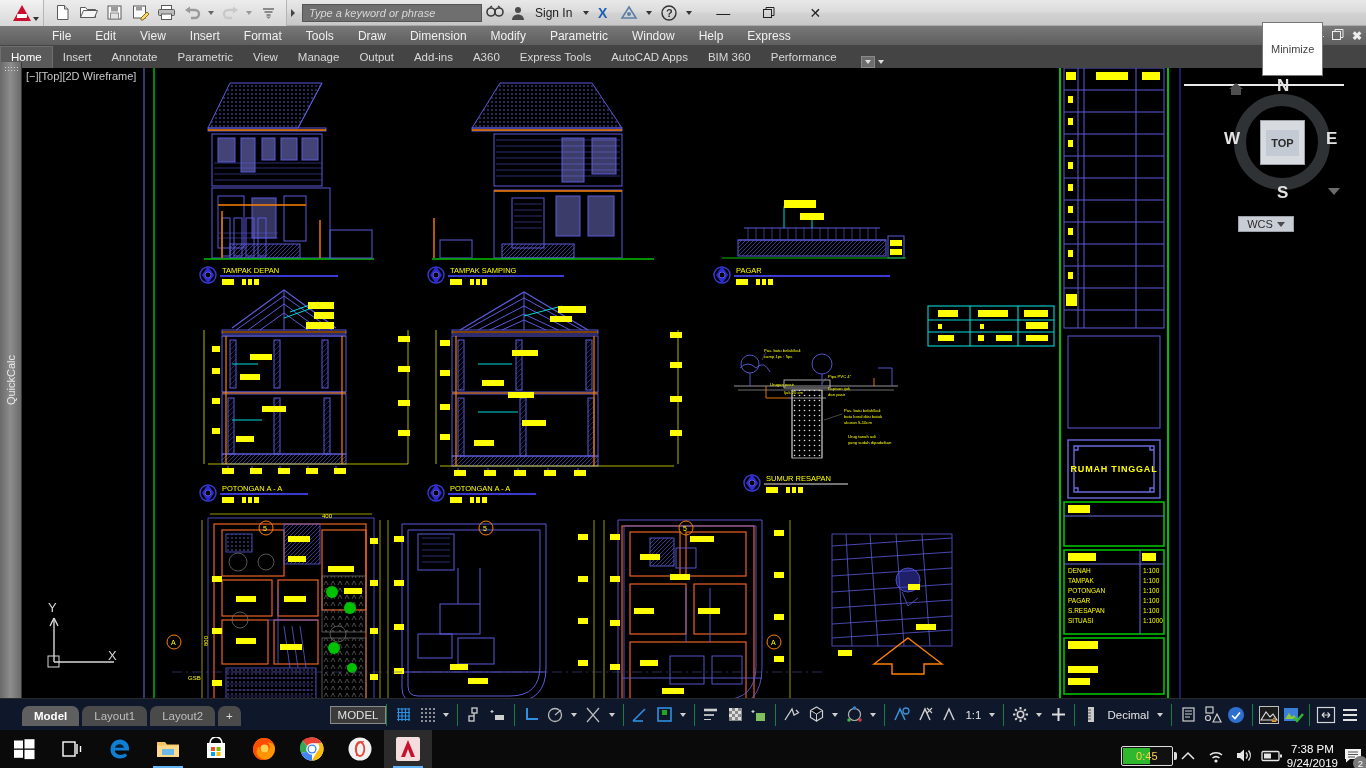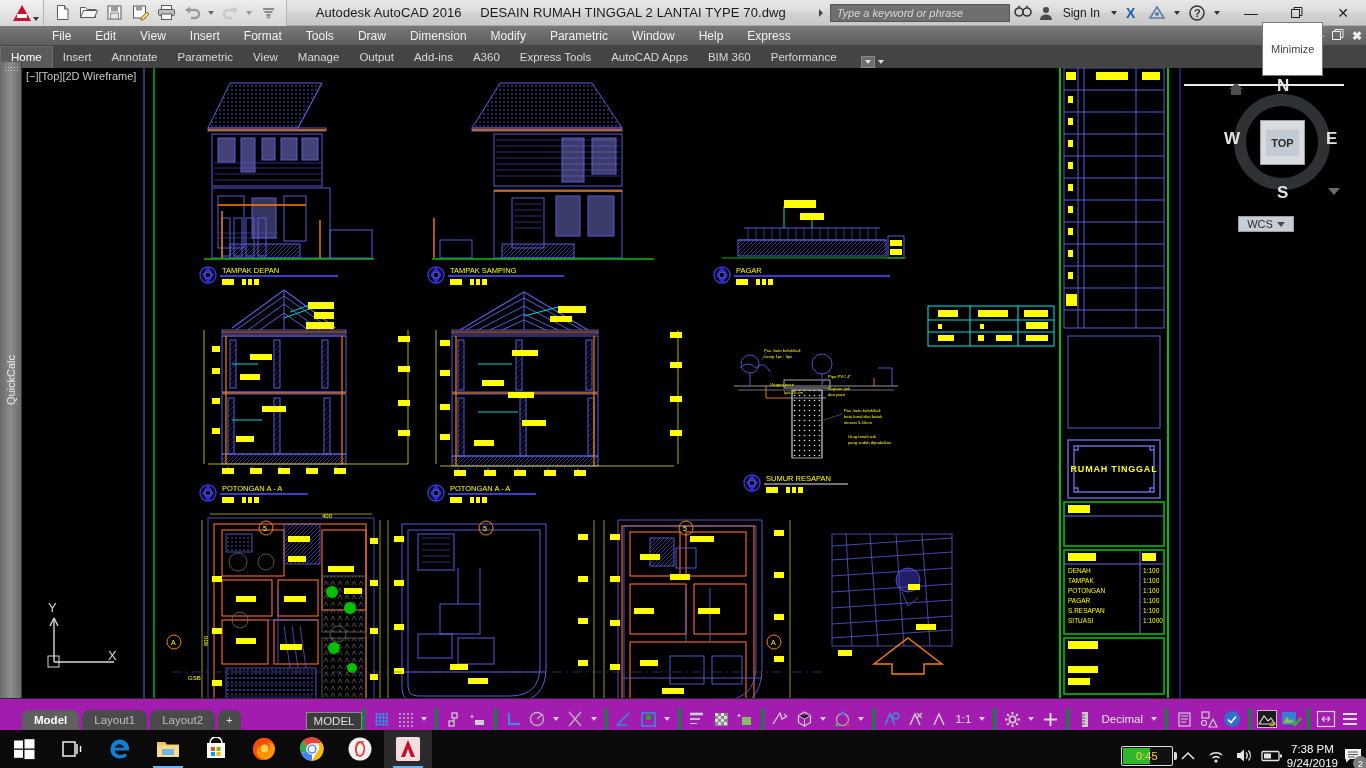--- a/index.html
+++ b/index.html
@@ -70,28 +70,28 @@
   #navtri{position:absolute;right:6px;top:110px;width:0;height:0;border-left:6px solid transparent;border-right:6px solid transparent;border-top:7px solid #6b6b6b;}
   #vcline{position:absolute;right:2px;top:6px;width:160px;height:2px;background:#e9e9e9;}
 
   
   #ucs{position:absolute;left:18px;bottom:18px;width:90px;height:80px;}
 
   
   #dwg{position:absolute;left:0;top:0;width:1344px;height:630px;}
 
   
-  #statusbar{position:absolute;left:0;top:698px;width:1366px;height:32px;background:#a21caf;
-    border-top:1px solid #2a2a2a;display:flex;align-items:flex-end;}
+  #statusbar{position:absolute;left:0;top:698px;width:1366px;height:32px;background:#0f172a;
+    border-top:1px solid #2a2a2a;display:flex;align-items:center;}
   .ltab{height:20px;padding:0 12px;margin-top:2px;display:flex;align-items:center;color:#bdbdbd;font-size:11.5px;
     background:#4a4a4a;border-radius:7px 7px 0 0;margin-right:3px;}
   .ltab.active{background:#5f5f5f;color:#fff;font-weight:bold;}
   .ltab.plus{padding:0 8px;background:#4a4a4a;color:#ddd;}
   #modelbtn{border:1px solid #8a8a8a;color:#e0e0e0;font-size:11.5px;padding:2px 7px;margin-left:4px;background:#3b3b3b;}
-  .sgroup{display:flex;align-items:center;gap:2px;padding:0 5px;border-left:3px solid #15803d;height:22px;}
+  .sgroup{display:flex;align-items:center;gap:2px;padding:0 5px;border-left:1px solid #15803d;height:22px;}
   .sic{width:22px;height:22px;display:flex;align-items:center;justify-content:center;}
   .scaret{width:0;height:0;border-left:3.5px solid transparent;border-right:3.5px solid transparent;border-top:4px solid #cfcfcf;}
   .stxt{color:#e4e4e4;font-size:11.5px;padding:0 3px;}
 
   
   #taskbar{position:absolute;left:0;top:730px;width:1366px;height:38px;background:#0a0a0a;display:flex;align-items:center;}
   .tbi{width:48px;height:38px;display:flex;align-items:center;justify-content:center;position:relative;}
   .tbi .underline{position:absolute;bottom:0;left:9px;width:30px;height:2.5px;background:#64b5f6;}
   .tbi.active{background:#2b2b2b;}
   #tray{position:absolute;right:0;top:730px;height:51px;display:flex;align-items:center;gap:2px;color:#fff;}
@@ -170,25 +170,20 @@
         <div class="caret" style="border-top-color:#999"></div>
       </div>
     <div class="qicon">
       <svg width="17" height="17" viewBox="0 0 17 17">
           <path d="M3 5h11M4.5 8h8M6.5 11h4" stroke="#8a8a8a" stroke-width="1.8"></path>
           <path d="M6 12.5l2.5 2.5 2.5-2.5z" fill="#8a8a8a"></path>
         </svg>
     </div>
   </div>
 
-  <div id="wintitle">
-    <span>Autodesk AutoCAD 2016</span>
-    &nbsp;&nbsp;&nbsp;
-    <span>DESAIN RUMAH TINGGAL 2 LANTAI TYPE 70.dwg</span>
-  </div>
 
   <div id="titlesearchwrap">
     <div class="tbicon" style="width:12px">
       <svg width="8" height="10" viewBox="0 0 8 10">
           <path d="M2 1l4 4-4 4z" fill="#444"></path>
         </svg>
     </div>
     <div id="searchbox">
       <span title="Type a keyword or phrase">Type a keyword or phrase</span>
     </div>

